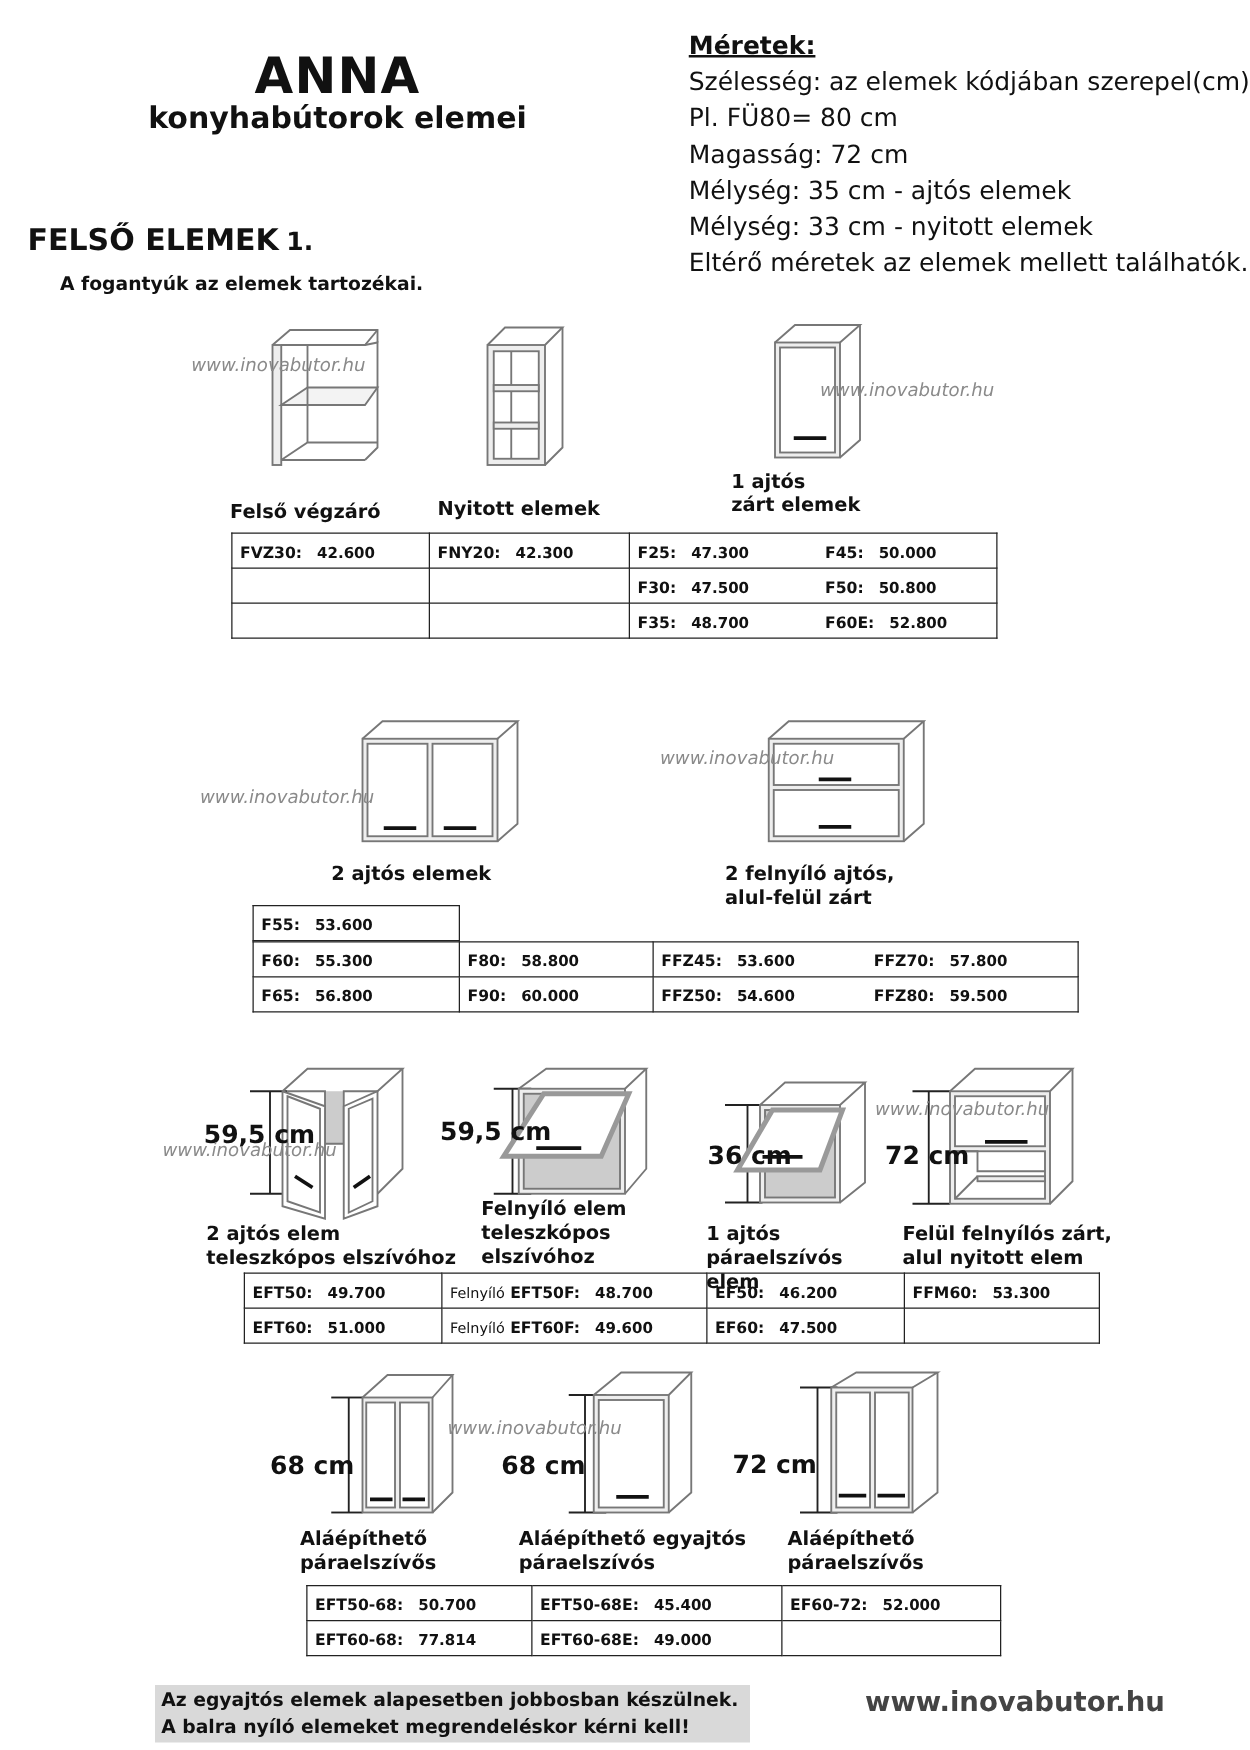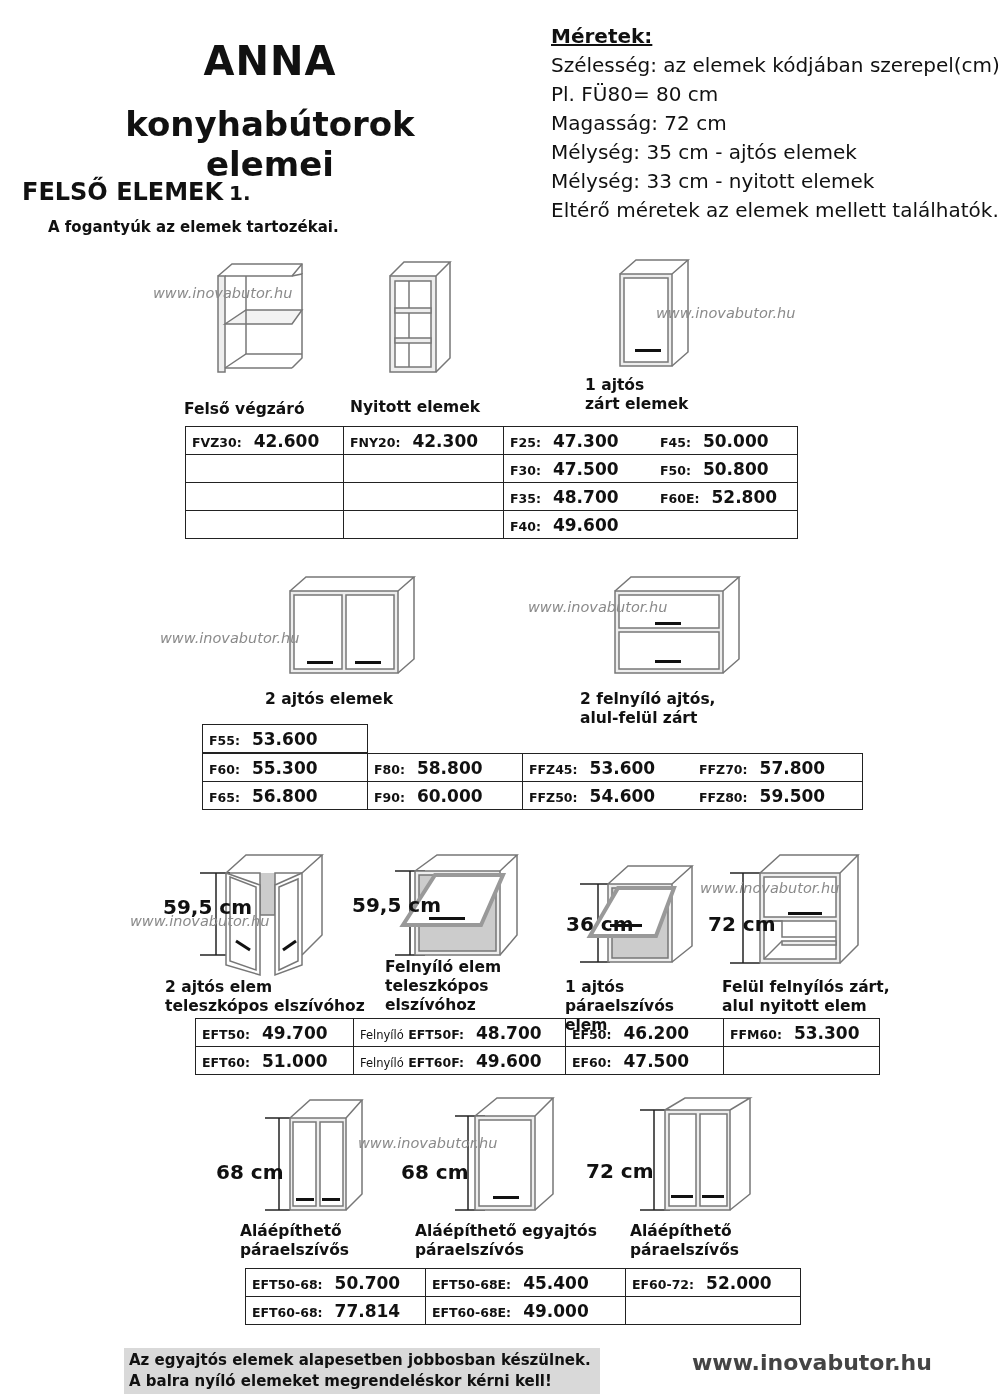--- a/index.html
+++ b/index.html
@@ -1,33 +1,33 @@
 <!DOCTYPE html>
 <html><head>
 <meta charset="utf-8">
 <style>
   * { box-sizing: border-box; margin: 0; padding: 0; }
   html, body { width: 1000px; height: 1400px; background: #ffffff; overflow: hidden; }
   body { position: relative; font-family: "DejaVu Sans", sans-serif; color: #111; }
   .abs { position: absolute; }
   .title { font-family: "DejaVu Sans", sans-serif; font-weight: bold; text-align: center; }
   .h1 { left: 160px; top: 38px; width: 220px; font-size: 40px; letter-spacing: 1px; }
-  .h2 { left: 60px; top: 104px; width: 420px; font-size: 34px; }
+  .h2 { left: 60px; top: 80px; width: 420px; font-size: 24px; }
   .sec { left: 22px; top: 178px; font-size: 24px; font-weight: bold; }
   .sec .num { font-size: 20px; margin-left: 6px; }
   .note { left: 48px; top: 218px; font-size: 15px; font-weight: bold; }
   .dims { left: 551px; top: 22px; font-size: 20px; line-height: 29px; }
   .dims .head { font-weight: bold; text-decoration: underline; }
   .dims b { font-weight: normal; }
   .wm { font-family: "DejaVu Sans", sans-serif; font-style: italic; color: #8a8a8a; font-size: 14.5px; white-space: nowrap; }
   .cap { font-weight: bold; font-size: 15.5px; line-height: 19px; }
   table.pt { position: absolute; border-collapse: collapse; }
   table.pt td { border: 1.5px solid #222; height: 28px; padding: 0 6px; white-space: nowrap; vertical-align: middle; }
   .code { font-weight: bold; font-size: 12.5px; display: inline-block; }
-  .price { font-weight: bold; font-size: 17px; display: inline-block; margin-left: 12px; }
+  .price { font-weight: bold; font-size: 12px; display: inline-block; margin-left: 12px; }
   .pre { font-size: 11.5px; font-weight: normal; text-align: right; }
   .cell2 { display: flex; align-items: flex-end; }
   .cell2 .half { width: 150px; }
   .dimlbl { font-weight: bold; font-size: 20px; white-space: nowrap; }
   .footnote { left: 124px; top: 1348px; width: 476px; height: 46px; background: #d9d9d9; font-size: 15px; font-weight: bold; line-height: 21px; padding: 2px 5px; }
   .footurl { left: 692px; top: 1350px; font-size: 22px; font-weight: bold; color: #444; }
   svg { position: absolute; overflow: visible; }
 </style>
 </head>
 <body>
@@ -117,29 +117,20 @@
           </div>
         </td>
   </tr>
   <tr>
     <td></td>
         <td></td>
     <td>
           <div class="cell2">
             <div class="half"><span class="code">F35:</span><span class="price">48.700</span></div>
             <div><span class="code">F60E:</span><span class="price">52.800</span></div>
-          </div>
-        </td>
-  </tr>
-  <tr>
-    <td></td>
-        <td></td>
-    <td>
-          <div class="cell2">
-            <div class="half"><span class="code">F40:</span><span class="price">49.600</span></div>
           </div>
         </td>
   </tr>
 </tbody>
   </table>
 
 <svg style="left:290px;top:575px" width="125" height="100" viewBox="0 0 125 100">
   <g fill="none" stroke="#777" stroke-width="1.5">
     <rect x="0" y="16" width="108" height="82" fill="#eee"></rect>
     <rect x="4" y="20" width="48" height="74" fill="#fff"></rect>

